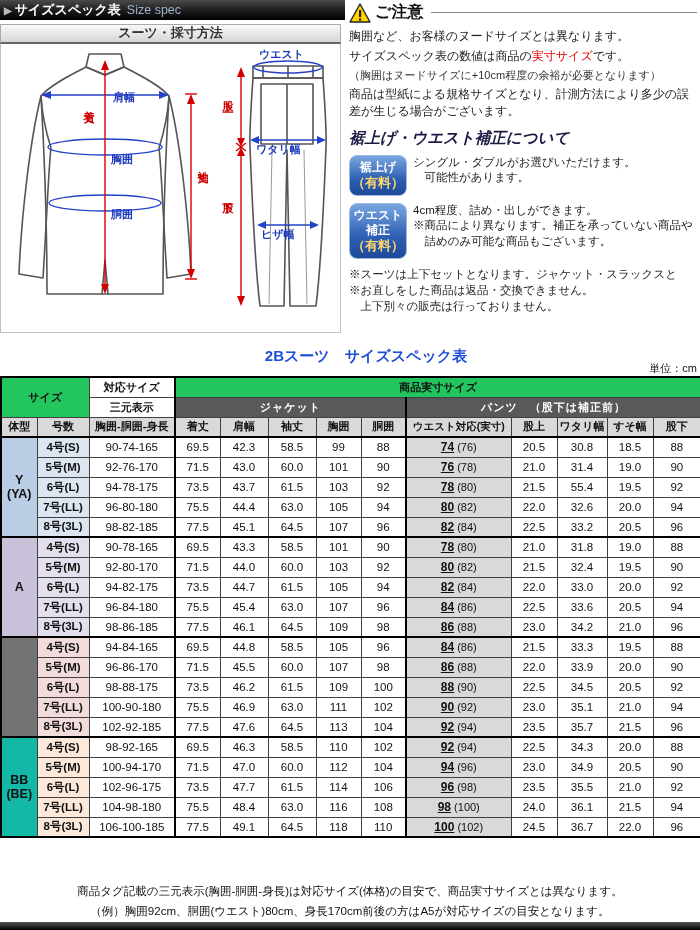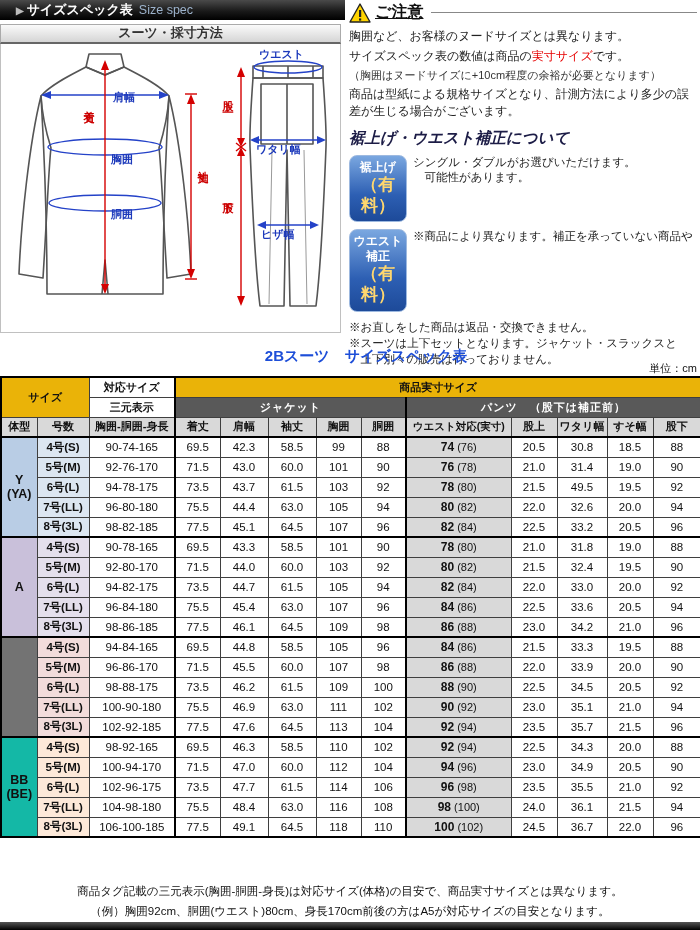--- a/index.html
+++ b/index.html
@@ -2,21 +2,21 @@
 <html><head>
 <meta charset="utf-8">
 <style>
   * { margin:0; padding:0; box-sizing:border-box; }
   body { font-family:"Liberation Sans", sans-serif; background:#fff; }
   .page { position:relative; width:700px; height:930px; overflow:hidden; background:#fff; }
 
   
   .topbar { position:absolute; left:0; top:0; width:345px; height:20px;
     background:linear-gradient(#4a4a4a,#1a1a1a 55%,#000); color:#fff;
-    font-size:13px; font-weight:bold; line-height:20px; padding-left:16px; }
+    font-size:13px; font-weight:bold; line-height:20px; padding-left:4px; }
   .topbar .arrow { color:#bbb; font-size:10px; margin-right:3px; }
   .topbar .en { color:#9db3cc; font-weight:normal; font-size:12.5px; margin-left:6px; }
 
   
   .left-col { position:absolute; left:0; top:24px; width:341px; }
   .measure-bar { height:20px; background:linear-gradient(#fafafa,#d5d5d5);
     border:1px solid #aaa; border-bottom:2px solid #666; text-align:center;
     font-family:Liberation Mono, monospace; font-weight:bold; font-size:13px;
     color:#333; line-height:18px; }
   .diagram-box { position:relative; width:341px; height:289px; border:1px solid #c0c0c0;
@@ -32,56 +32,56 @@
   .lbl-sleeve   { left:194px; top:118px; }
   .lbl-pwaist   { left:258px; top:3px; }
   .lbl-rise     { left:219px; top:48px; }
   .lbl-thigh    { left:255px; top:98px; }
   .lbl-inseam   { left:219px; top:150px; }
   .lbl-knee     { left:260px; top:183px; }
 
   
   .right-col { position:absolute; left:349px; top:2px; width:348px; font-size:12px; color:#222; }
   .notice-head { display:flex; align-items:center; gap:4px; margin-bottom:5px; }
-  .notice-title { font-family:"Liberation Serif", serif; font-weight:bold; font-size:16px; color:#111;text-decoration:underline; }
+  .notice-title { font-family:"Liberation Serif", serif; font-weight:bold; font-size:16px; color:#111; }
   .notice-rule { flex:1; border-top:1px solid #888; margin-left:4px; }
   .right-col p { line-height:1.4; margin-bottom:3px; }
   .small-note { font-size:11px; color:#333; }
   .red-inline { color:#e60000; }
   .alt-title { font-family:"Liberation Serif", serif; font-style:italic; font-weight:bold;
     font-size:15.5px; color:#1c1c46; margin:8px 0 6px 0; }
   .alt-item { display:flex; gap:6px; margin-bottom:7px; }
   .badge { flex:0 0 58px; border-radius:8px; color:#fff; font-weight:bold; font-size:12px;
     text-align:center; background:linear-gradient(#7aa7e0,#2d5fb3 60%,#1d4a99);
     border:1px solid #9db9e0; padding:4px 1px; align-self:flex-start; line-height:1.25; }
-  .badge .gold { color:#ffd76e; font-size:17px;font-family:Liberation Mono, monospace; }
+  .badge .gold { color:#ffd76e; font-size:13px; }
   .alt-text { line-height:1.35; font-size:11.5px; }
   .alt-notes { line-height:1.4; font-size:11.5px; margin-top:4px; }
 
   
   .table-title { position:absolute; left:16px; top:347px; width:700px; text-align:center;
     font-size:15px; font-weight:bold; color:#1d4ed8; }
   .unit { position:absolute; right:3px; top:361px; font-size:11px; color:#111; }
 
   table.spec { position:absolute; left:0; top:376px; width:700px; border-collapse:collapse;
     table-layout:fixed; font-size:11.5px; color:#111; border:2px solid #000; }
   table.spec th, table.spec td { border:1px solid #3f3f3f; text-align:center;
     padding:0; height:20px; overflow:hidden; white-space:nowrap; }
   thead th { font-weight:bold; font-size:11px; }
-  .h-gray  { background:#eab308; }
+  .h-gray  { background:#22c55e; }
   .h-white { background:#ffffff;margin-left:8px; }
   .h-dark  { background:#595959; color:#fff; letter-spacing:1px; }
   .cols th { background:#d9d9d9; height:22px; }
   .cols th.waist-h { font-size:10.5px; }
   .b-thick { border-left:2.5px solid #000 !important; }
   tbody td { background:#fff; height:21px; }
   tbody td.goushu { font-weight:bold; text-align:center; }
   tbody th.btype { font-weight:bold; font-size:12.5px; line-height:1.15; }
   tbody td.waist { background:#d9d9d9; }
-  tbody td.waist b { font-size:12px; }
+  tbody td.waist b { font-size:12px;text-decoration:underline; }
   tbody td.waist span { font-size:11px; font-weight:normal; }
   tr.group-start td, tr.group-start th { border-top:2px solid #000; }
 
   .footer-notes { position:absolute; left:0; top:881px; width:700px; text-align:center;
     font-size:11.5px; color:#111; line-height:1.75; }
   .bottombar { position:absolute; left:0; bottom:0; width:700px; height:8px;
     background:linear-gradient(#555,#000); }
 
   svg .outline { fill:none; stroke:#555; stroke-width:1.6; stroke-linejoin:round; }
   svg .faint { fill:none; stroke:#999; stroke-width:1; }
@@ -211,27 +211,29 @@
       </div>
     </div>
 
     <div class="alt-item">
       <div class="badge">
         <div>ウエスト</div>
         <div>補正</div>
         <div class="gold">（有料）</div>
       </div>
       <div class="alt-text">
+        <div>4cm程度、詰め・出しができます。</div>
         <div>※商品により異なります。補正を承っていない商品や</div>
+        <div>　詰めのみ可能な商品もございます。</div>
       </div>
     </div>
 
     <div class="alt-notes">
+      <div>※スーツは上下セットとなります。ジャケット・スラックスと</div>
       <div>※お直しをした商品は返品・交換できません。</div>
-      <div>※スーツは上下セットとなります。ジャケット・スラックスと</div>
       <div>　上下別々の販売は行っておりません。</div>
     </div>
   </div>
 
   <div class="table-title">2Bスーツ　サイズスペック表</div>
   <div class="unit">単位：cm</div>
 
   <table class="spec">
     <colgroup>
       <col style="width:36px">
@@ -308,21 +310,21 @@
         <tr>
           <td class="goushu" style="background: rgb(220, 230, 241);">6号(L)</td>
           <td>94-78-175</td>
           <td class="b-thick">73.5</td>
           <td>43.7</td>
           <td>61.5</td>
           <td>103</td>
           <td>92</td>
           <td class="waist b-thick"><b>78</b><span>&nbsp;(80)</span></td>
           <td>21.5</td>
-          <td>49.5</td>
+          <td>55.4</td>
           <td>19.5</td>
           <td>92</td>
         </tr>
         <tr>
           <td class="goushu" style="background: rgb(220, 230, 241);">7号(LL)</td>
           <td>96-80-180</td>
           <td class="b-thick">75.5</td>
           <td>44.4</td>
           <td>63.0</td>
           <td>105</td>

